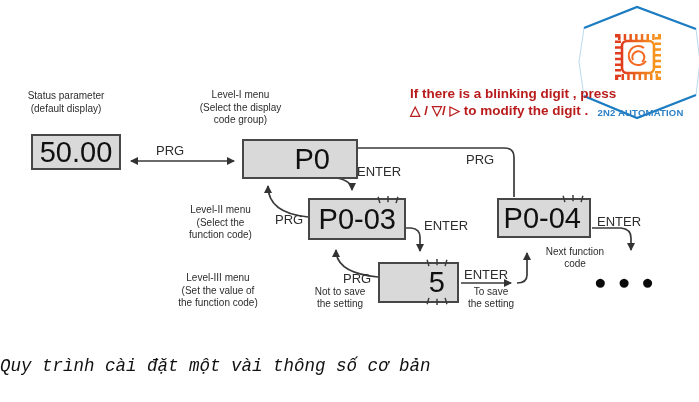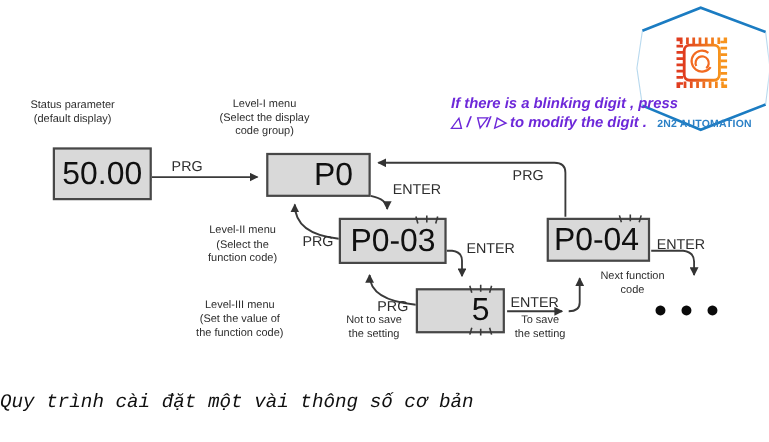--- a/index.html
+++ b/index.html
@@ -11,21 +11,21 @@
   .disp{position:absolute;background:#d9d9d9;border:2px solid #474747;
         display:flex;align-items:center;font-size:29px;color:#101010;box-sizing:border-box;}
   .disp.center{justify-content:center;}
   .disp.right{justify-content:flex-end;}
   .blinkd{position:relative;display:inline-block;}
   .rays{position:absolute;left:50%;width:22px;height:9px;overflow:visible;}
   .rays path{stroke:#3a3a3a;stroke-width:1.6;fill:none;}
   .rays-top{top:-8px;transform:translateX(-50%);}
   .rays-bottom{bottom:-7px;transform:translateX(-50%) rotate(180deg);}
   .note{position:absolute;left:410px;top:85px;width:240px;font-size:13.5px;line-height:17px;
-        font-weight:600;color:#6d28d9;font-style:italic;}
+        font-weight:600;color:#b91c1c;}
   .dots{position:absolute;left:594px;top:270px;font-size:21px;letter-spacing:11px;color:#0a0a0a;}
   .caption{position:absolute;left:0;top:356px;width:625px;text-align:left;
            font-family:Liberation Mono, monospace;font-style:italic;font-size:17.5px;color:#101010;}
   .brand{position:absolute;left:582px;top:75px;width:117px;text-align:center;font-size:9.5px;
          font-weight:700;letter-spacing:0.2px;color:#2b80c6;white-space:nowrap;margin-top:32px;}
   .logo-svg{position:absolute;left:570px;top:0;}
 </style>
 </head>
 <body>
 
@@ -95,25 +95,25 @@
     <div>Level-II menu</div>
     <div>(Select the</div>
     <div>function code)</div>
   </div>
   <div class="lbl" style="left:162px;top:272px;width:112px;">
     <div>Level-III menu</div>
     <div>(Set the value of</div>
     <div>the function code)</div>
   </div>
 
-  <div class="disp center" style="left:48px;top:134px;width:90px;height:48px;border-width:2.5px;">
+  <div class="disp center" style="left:31px;top:134px;width:90px;height:36px;border-width:2.5px;">
     <span>50.00</span>
   </div>
 
-  <div class="disp right" style="left:242px;top:139px;width:95px;height:40px;padding-right:14px;">
+  <div class="disp right" style="left:242px;top:139px;width:116px;height:40px;padding-right:26px;">
     <span>P0</span>
   </div>
 
   <div class="disp right" style="left:308px;top:198px;width:98px;height:42px;padding-right:8px;">
     <span>P0-0</span>
       <span class="blinkd"><svg class="rays rays-top" viewBox="0 0 24 10">
           <path d="M3,9 L1,2 M12,8 L12,1 M21,9 L23,2"></path>
         </svg><span>3</span></span>
   </div>
 

